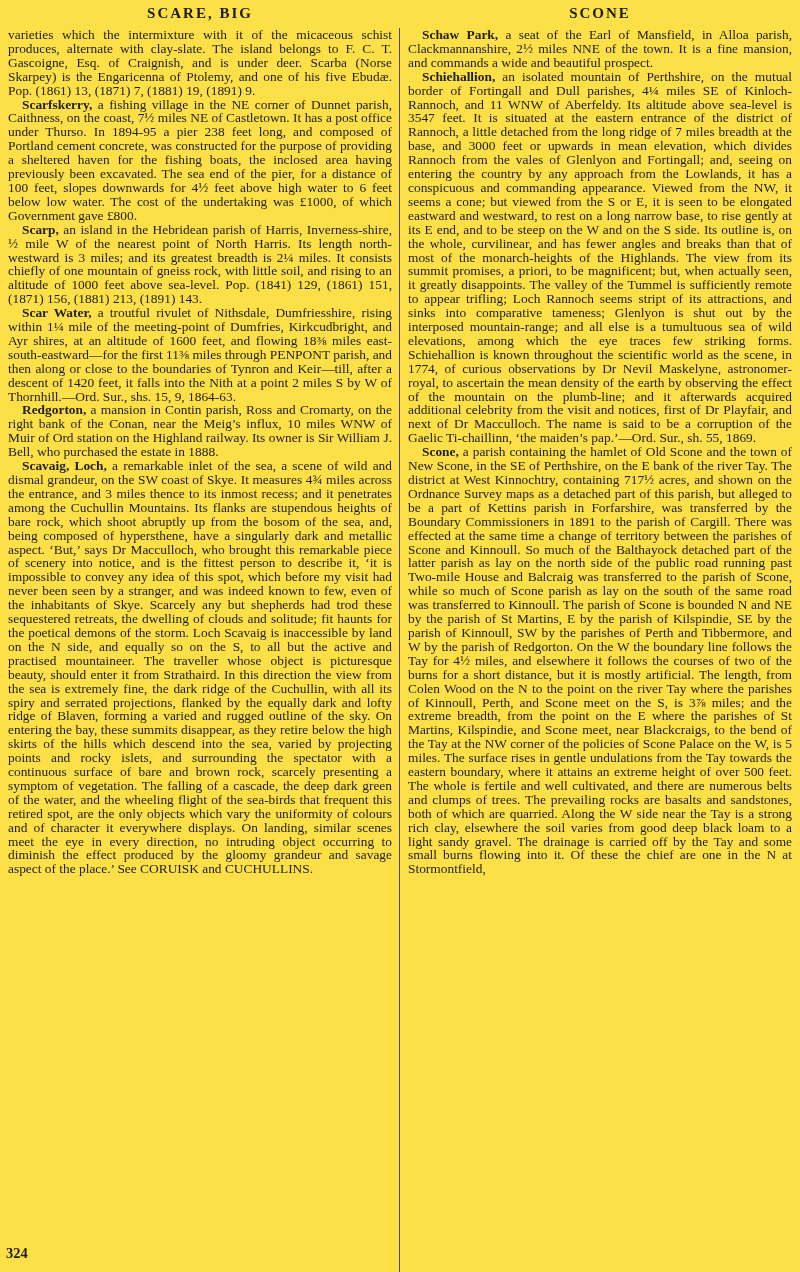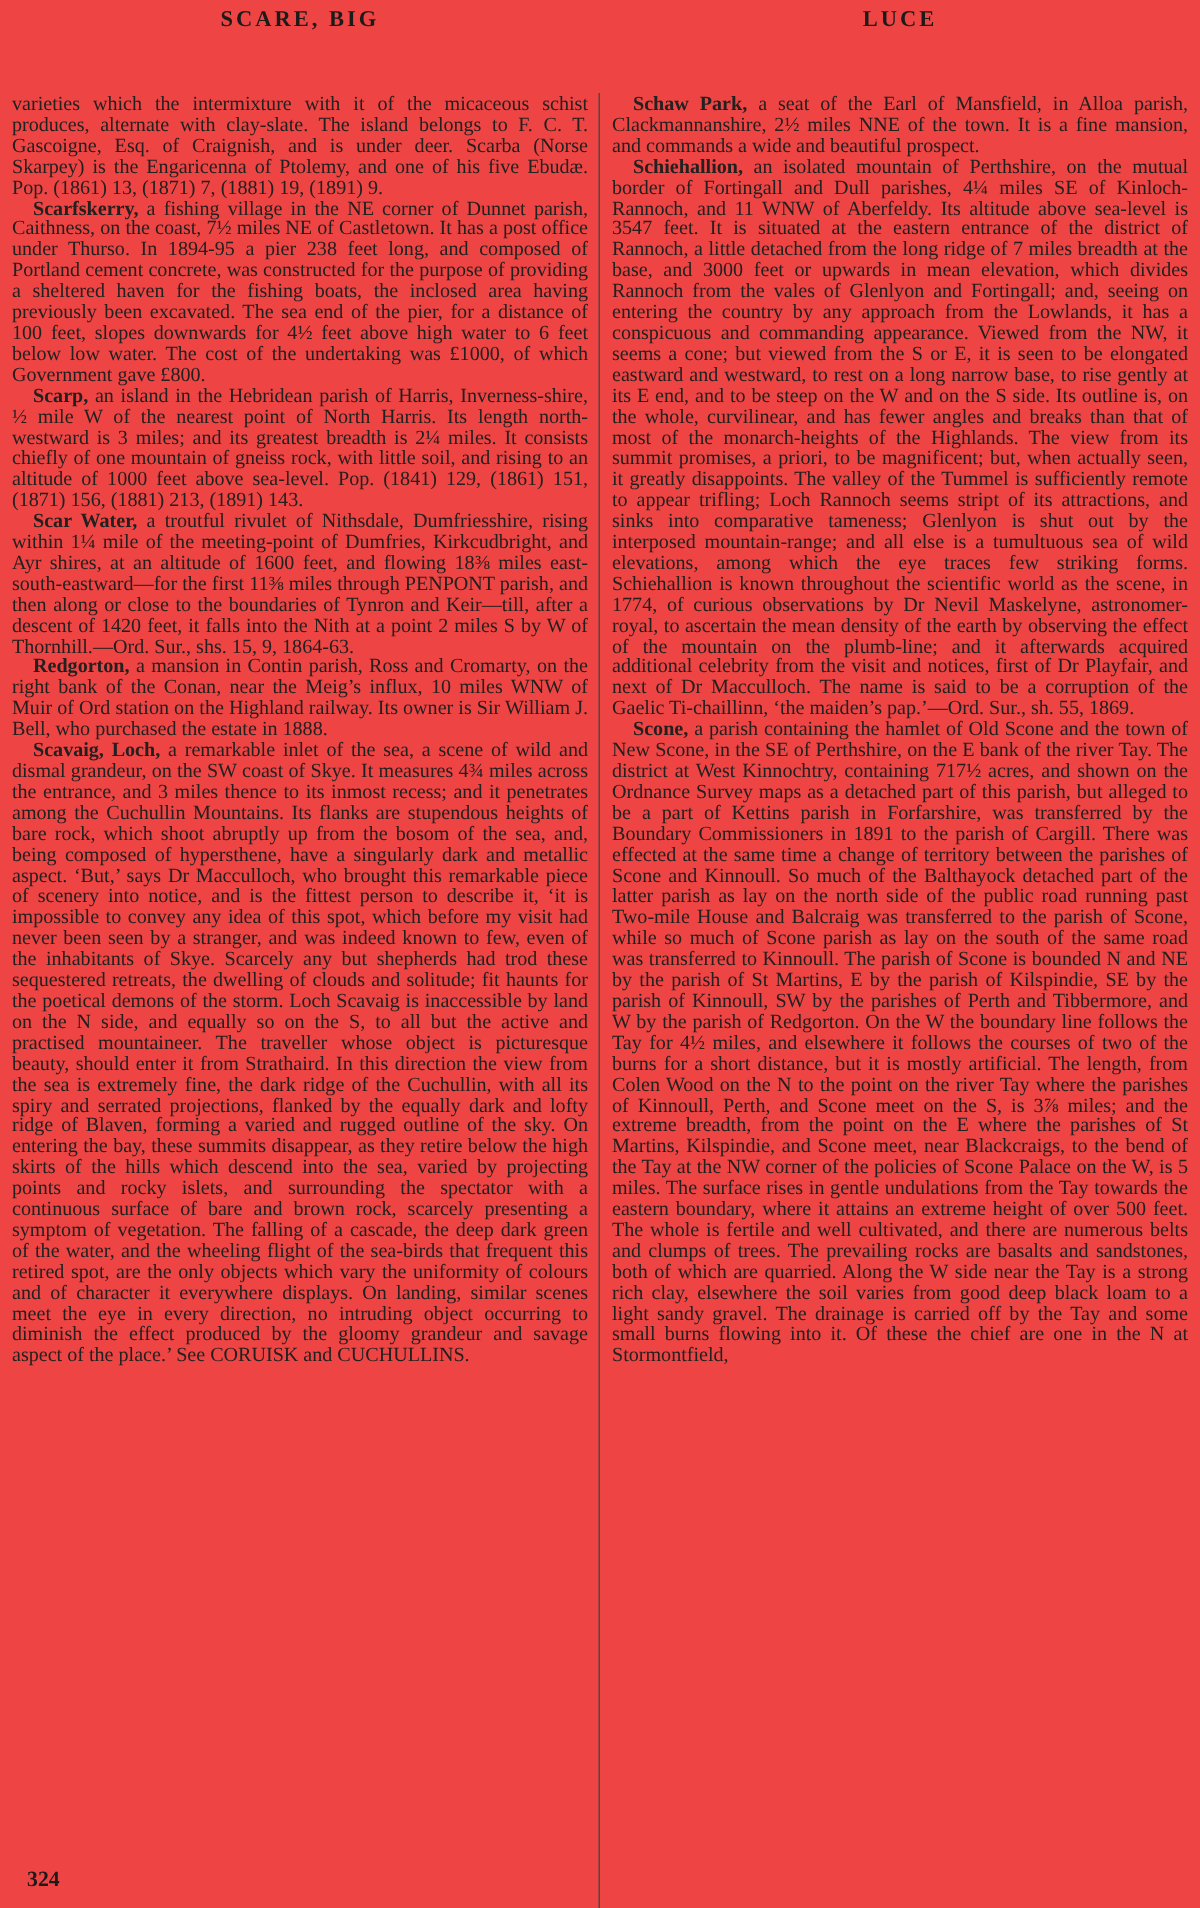--- a/index.html
+++ b/index.html
@@ -4,21 +4,21 @@
 <style>
   html, body {
     margin: 0;
     padding: 0;
     background: #dedacb;
   }
   .page {
     position: relative;
     width: 800px;
     height: 1272px;
-    background: #ef4444;
+    background: #fde047;
     overflow: hidden;
     font-family: "Liberation Serif", serif;
     color: #222120;
     box-sizing: border-box;
   }
   .running-head {
     position: absolute;
     top: 5px;
     left: 0;
     right: 0;
@@ -33,21 +33,20 @@
     color: #1c1b19;
   }
   .columns {
     position: absolute;
     top: 28px;
     left: 8px;
     right: 6px;
     bottom: 0;
     display: flex;
     overflow: hidden;
-    margin-top: 34px;
   }
   .col {
     width: 384px;
     flex: 0 0 384px;
     font-size: 13.4px;
     line-height: 13.9px;
     text-align: justify;
     overflow: hidden;
   }
   .col-left { padding-right: 7px; }
@@ -63,36 +62,36 @@
   }
   p.entry.cont {
     text-indent: 0;
   }
   .term {
     font-weight: bold;
     font-family: Liberation Serif, serif;
   }
   .page-number {
     position: absolute;
-    left: 18px;
+    left: 6px;
     bottom: 10px;
     font-weight: bold;
     font-size: 14.5px;
     color: #1c1b19;
     text-align: right;
   }
 </style>
 </head>
 <body>
 
 <div class="page">
 
   <div class="running-head">
     <div class="head">SCARE, BIG</div>
-    <div class="head">LUCE</div>
+    <div class="head">SCONE</div>
   </div>
 
   <div class="columns">
     <section class="col col-left" id="col-left">
         <p class="entry cont"><span>varieties which the intermixture with it of the micaceous schist produces, alternate with clay-slate. The island belongs to F. C. T. Gascoigne, Esq. of Craignish, and is under deer. Scarba (Norse Skarpey) is the Engaricenna of Ptolemy, and one of his five Ebudæ. Pop. (1861) 13, (1871) 7, (1881) 19, (1891) 9.</span></p>
         <p class="entry"><span class="term">Scarfskerry,</span><span> a fishing village in the NE corner of Dunnet parish, Caithness, on the coast, 7½ miles NE of Castletown. It has a post office under Thurso. In 1894-95 a pier 238 feet long, and composed of Portland cement concrete, was constructed for the purpose of providing a sheltered haven for the fishing boats, the inclosed area having previously been excavated. The sea end of the pier, for a distance of 100 feet, slopes downwards for 4½ feet above high water to 6 feet below low water. The cost of the undertaking was £1000, of which Government gave £800.</span></p>
         <p class="entry"><span class="term">Scarp,</span><span> an island in the Hebridean parish of Harris, Inverness-shire, ½ mile W of the nearest point of North Harris. Its length north-westward is 3 miles; and its greatest breadth is 2¼ miles. It consists chiefly of one mountain of gneiss rock, with little soil, and rising to an altitude of 1000 feet above sea-level. Pop. (1841) 129, (1861) 151, (1871) 156, (1881) 213, (1891) 143.</span></p>
         <p class="entry"><span class="term">Scar Water,</span><span> a troutful rivulet of Nithsdale, Dumfriesshire, rising within 1¼ mile of the meeting-point of Dumfries, Kirkcudbright, and Ayr shires, at an altitude of 1600 feet, and flowing 18⅜ miles east-south-eastward—for the first 11⅜ miles through PENPONT parish, and then along or close to the boundaries of Tynron and Keir—till, after a descent of 1420 feet, it falls into the Nith at a point 2 miles S by W of Thornhill.—Ord. Sur., shs. 15, 9, 1864-63.</span></p>
         <p class="entry"><span class="term">Redgorton,</span><span> a mansion in Contin parish, Ross and Cromarty, on the right bank of the Conan, near the Meig’s influx, 10 miles WNW of Muir of Ord station on the Highland railway. Its owner is Sir William J. Bell, who purchased the estate in 1888.</span></p>
         <p class="entry"><span class="term">Scavaig, Loch,</span><span> a remarkable inlet of the sea, a scene of wild and dismal grandeur, on the SW coast of Skye. It measures 4¾ miles across the entrance, and 3 miles thence to its inmost recess; and it penetrates among the Cuchullin Mountains. Its flanks are stupendous heights of bare rock, which shoot abruptly up from the bosom of the sea, and, being composed of hypersthene, have a singularly dark and metallic aspect. ‘But,’ says Dr Macculloch, who brought this remarkable piece of scenery into notice, and is the fittest person to describe it, ‘it is impossible to convey any idea of this spot, which before my visit had never been seen by a stranger, and was indeed known to few, even of the inhabitants of Skye. Scarcely any but shepherds had trod these sequestered retreats, the dwelling of clouds and solitude; fit haunts for the poetical demons of the storm. Loch Scavaig is inaccessible by land on the N side, and equally so on the S, to all but the active and practised mountaineer. The traveller whose object is picturesque beauty, should enter it from Strathaird. In this direction the view from the sea is extremely fine, the dark ridge of the Cuchullin, with all its spiry and serrated projections, flanked by the equally dark and lofty ridge of Blaven, forming a varied and rugged outline of the sky. On entering the bay, these summits disappear, as they retire below the high skirts of the hills which descend into the sea, varied by projecting points and rocky islets, and surrounding the spectator with a continuous surface of bare and brown rock, scarcely presenting a symptom of vegetation. The falling of a cascade, the deep dark green of the water, and the wheeling flight of the sea-birds that frequent this retired spot, are the only objects which vary the uniformity of colours and of character it everywhere displays. On landing, similar scenes meet the eye in every direction, no intruding object occurring to diminish the effect produced by the gloomy grandeur and savage aspect of the place.’ See CORUISK and CUCHULLINS.</span></p>

